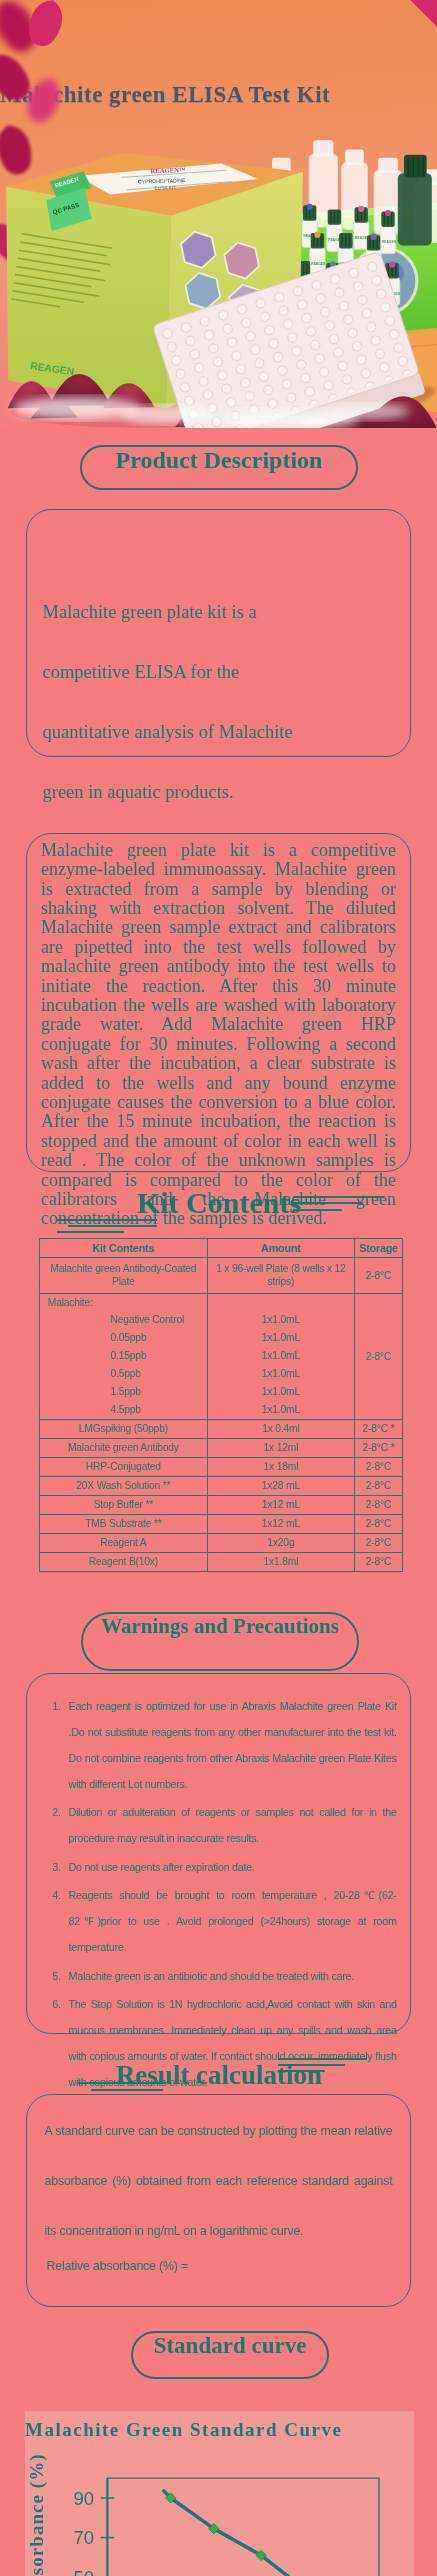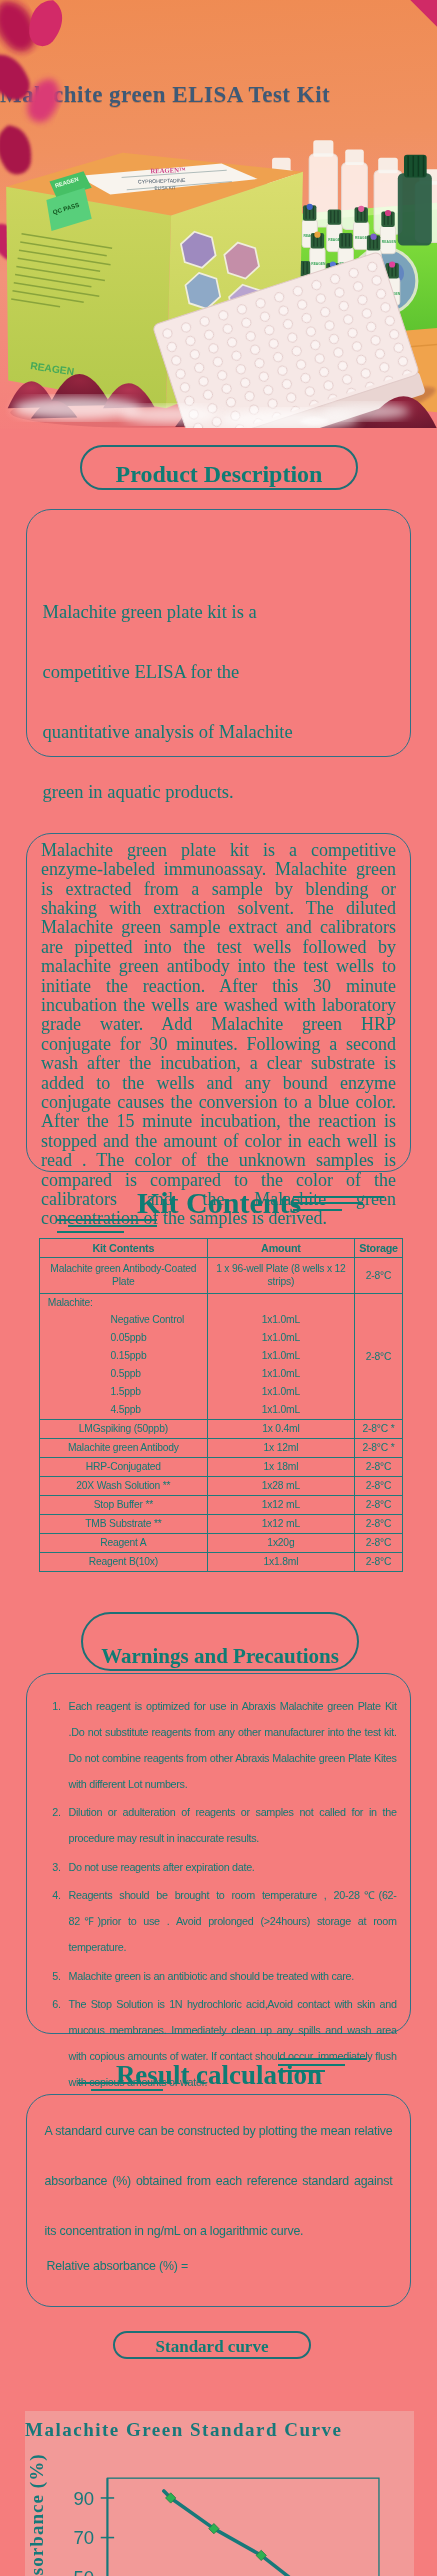--- a/index.html
+++ b/index.html
@@ -12,26 +12,26 @@
         font-family:"Liberation Sans",sans-serif;}
   
   #hero{position:absolute;top:0;left:0;width:438px;height:429px;
         background:linear-gradient(176deg,#ef8b52 0%,#f09160 34%,#f2937a 60%,#f57d7d 96%);}
   #main-title{position:absolute;top:67px;left:0;width:438px;
         font-family:"Liberation Serif",serif;font-weight:bold;font-size:23px;color:var(--navy);
         letter-spacing:0.5px;text-shadow:0 0.5px 0.5px rgba(90,60,40,.25);}
   .abs-svg{position:absolute;display:block;}
   
   .stadium{position:absolute;border:2.1px solid var(--stadium-border);border-radius:36px;
-        display:flex;align-items:flex-end;justify-content:center;box-sizing:border-box;
+        display:flex;align-items:flex-start;justify-content:center;box-sizing:border-box;
         font-family:"Liberation Serif",serif;font-weight:bold;color:var(--teal-head);}
   #pd-stadium{top:445px;left:80px;width:278px;height:45px;font-size:24px;}
   #po-stadium{top:766px;left:81px;width:278px;height:44px;font-size:24px;}
   #wp-stadium{top:1612px;left:81px;width:278px;height:59px;font-size:21px;}
-  #sc-stadium{top:2331px;left:113px;width:198px;height:28px;font-size:17px;}
+  #sc-stadium{top:2331px;left:131px;width:198px;height:48px;font-size:23px;}
   
   .round-box{position:absolute;left:26px;width:385px;border:1.5px solid var(--box-border);
         border-radius:25px;box-sizing:border-box;color:var(--teal-text);}
   #pd-box{top:509px;height:248px;padding:12.4px 15.5px 0 15.5px;font-family:"Liberation Serif",serif;
         font-size:18.5px;line-height:60px;white-space:pre-line;}
   #po-box{top:833px;height:339px;padding:6.7px 14px 0 14px;font-family:"Liberation Serif",serif;
         font-size:18px;line-height:19.4px;text-align:justify;}
   
   .lined-header{position:absolute;left:0;width:438px;text-align:center;
         font-family:"Liberation Serif",serif;font-weight:bold;color:var(--teal-head);}

